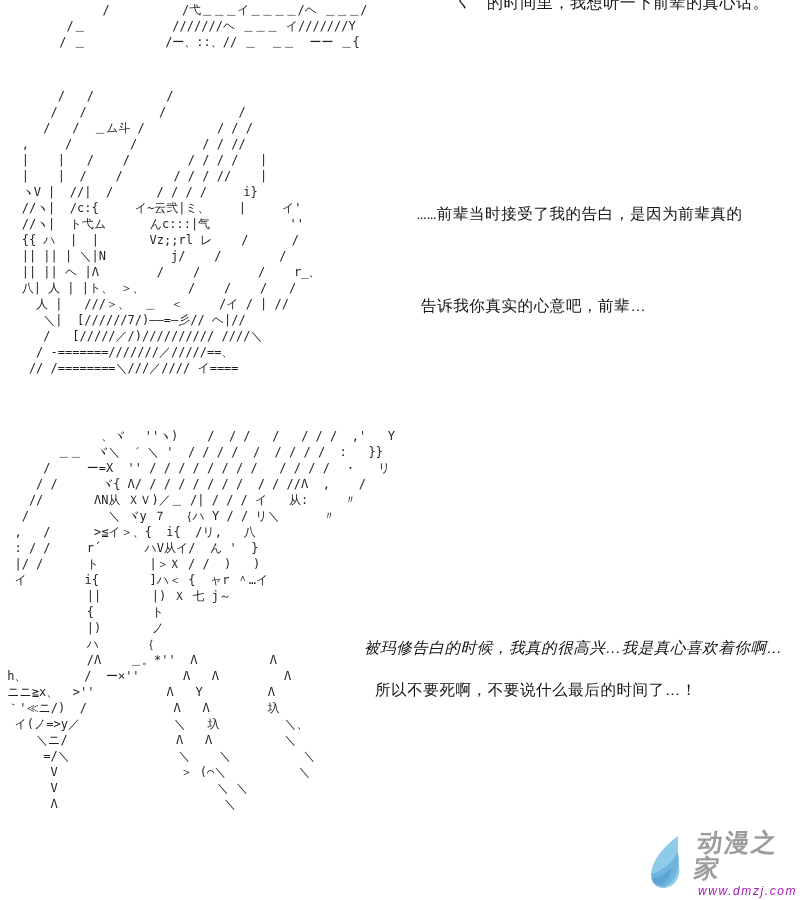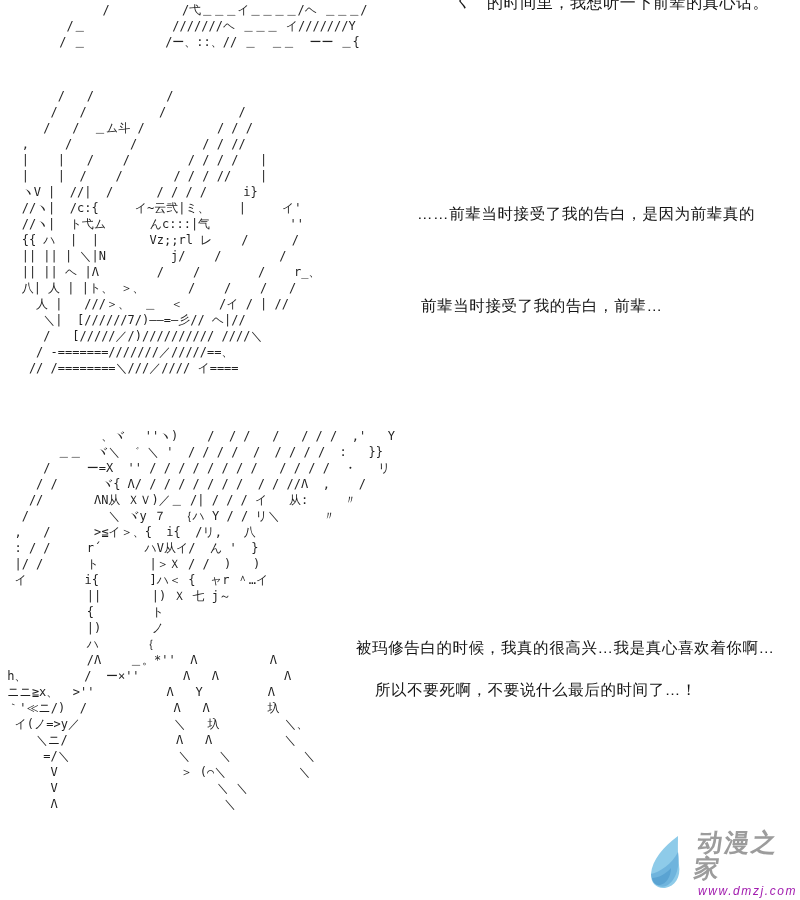--- a/index.html
+++ b/index.html
@@ -59,22 +59,22 @@
    {{ ハ  |  |       Vz;;rl レ    /      /
    || || | ＼|N         j/    /        /
    || || ヘ |Λ        /    /        /    r_、
    八| 人 | |ト、 ＞、      /    /    /   /
      人 |   ///＞、  ＿  ＜     /イ / | //
       ＼|  [//////7/)――=―彡// ヘ|//
       /   [/////／/)////////// ////＼
      / -=======///////／/////==、
     // /========＼///／//// イ====</pre>
 
-  <div class="dialog" style="left:417px;top:204px;">……前辈当时接受了我的告白，是因为前辈真的</div>
-  <div class="dialog" style="left:421px;top:296px;">前辈当时接受了我的告白，前辈…</div>
+  <div class="dialog" style="left:417px;top:204px;font-family:Liberation Mono, monospace;">……前辈当时接受了我的告白，是因为前辈真的</div>
+  <div class="dialog" style="left:421px;top:296px;">告诉我你真实的心意吧，前辈…</div>
 
   <pre class="art" style="left:0px;top:428px;">              、ヾ ゞ''ヽ)    /  / /   /   / / /  ,'   Y
         ＿＿  ヾ＼ ゛ ＼ '  / / / /  /  / / / /  :   }}
       /     ー=X  '' / / / / / / / /   / / / /  ・   リ
      / /      ヾ{ Λ/ / / / / / / /  / / //Λ  ,    /
     //       ΛN从 ＸＶ)／＿ /| / / / イ   从:     〃
    /           ＼ ヾy ７  ｛ハ Y / / リ＼      〃
   ,   /      &gt;≦イ＞、{  i{  /リ,   八
   : / /     r´      ハV从イ/  ん '  }
   |/ /      ト       |＞Ｘ / /  )   )
@@ -87,21 +87,21 @@
  h、        /  ー×''      Λ   Λ         Λ
  ニニ≧x、  &gt;''          Λ   Y         Λ
  ｀'≪ニ/)  /            Λ   Λ        圦
   イ(ノ=&gt;y／             ＼   圦         ＼、
      ＼ニ/               Λ   Λ          ＼
       =/＼               ＼    ＼          ＼
        V                 ＞ (⌒＼          ＼
        V                      ＼ ＼
        Λ                       ＼</pre>
 
-  <div class="dialog" style="left:356px;top:638px;">被玛修告白的时候，我真的很高兴…我是真心喜欢着你啊…</div>
+  <div class="dialog" style="left:364px;top:638px;font-style:italic;">被玛修告白的时候，我真的很高兴…我是真心喜欢着你啊…</div>
   <div class="dialog" style="left:375px;top:680px;">所以不要死啊，不要说什么最后的时间了…！</div>
 
   <div class="logo">
     <svg class="logo-wing" viewBox="0 0 46 58">
       <path d="M34 2 C 20 12, 8 26, 7 40 C 6.5 49, 13 55, 21 54 C 31 52.5, 37 43, 35 31 C 33.5 21, 34 10, 34 2 Z" fill="#8ecbe9"></path>
       <path d="M7 40 C 16 38, 28 30, 34 18 C 36 30, 33 47, 22 52 C 14 55, 8 48, 7 40 Z" fill="#6fb4dd"></path>
       <path d="M8 44 C 14 44, 22 40, 27 34 C 27 43, 22 50, 16 51 C 11 51.5, 8.5 48, 8 44 Z" fill="#5aa3d2"></path>
     </svg>
     <div class="logo-textcol">
       <div class="logo-name">动漫之家</div>

